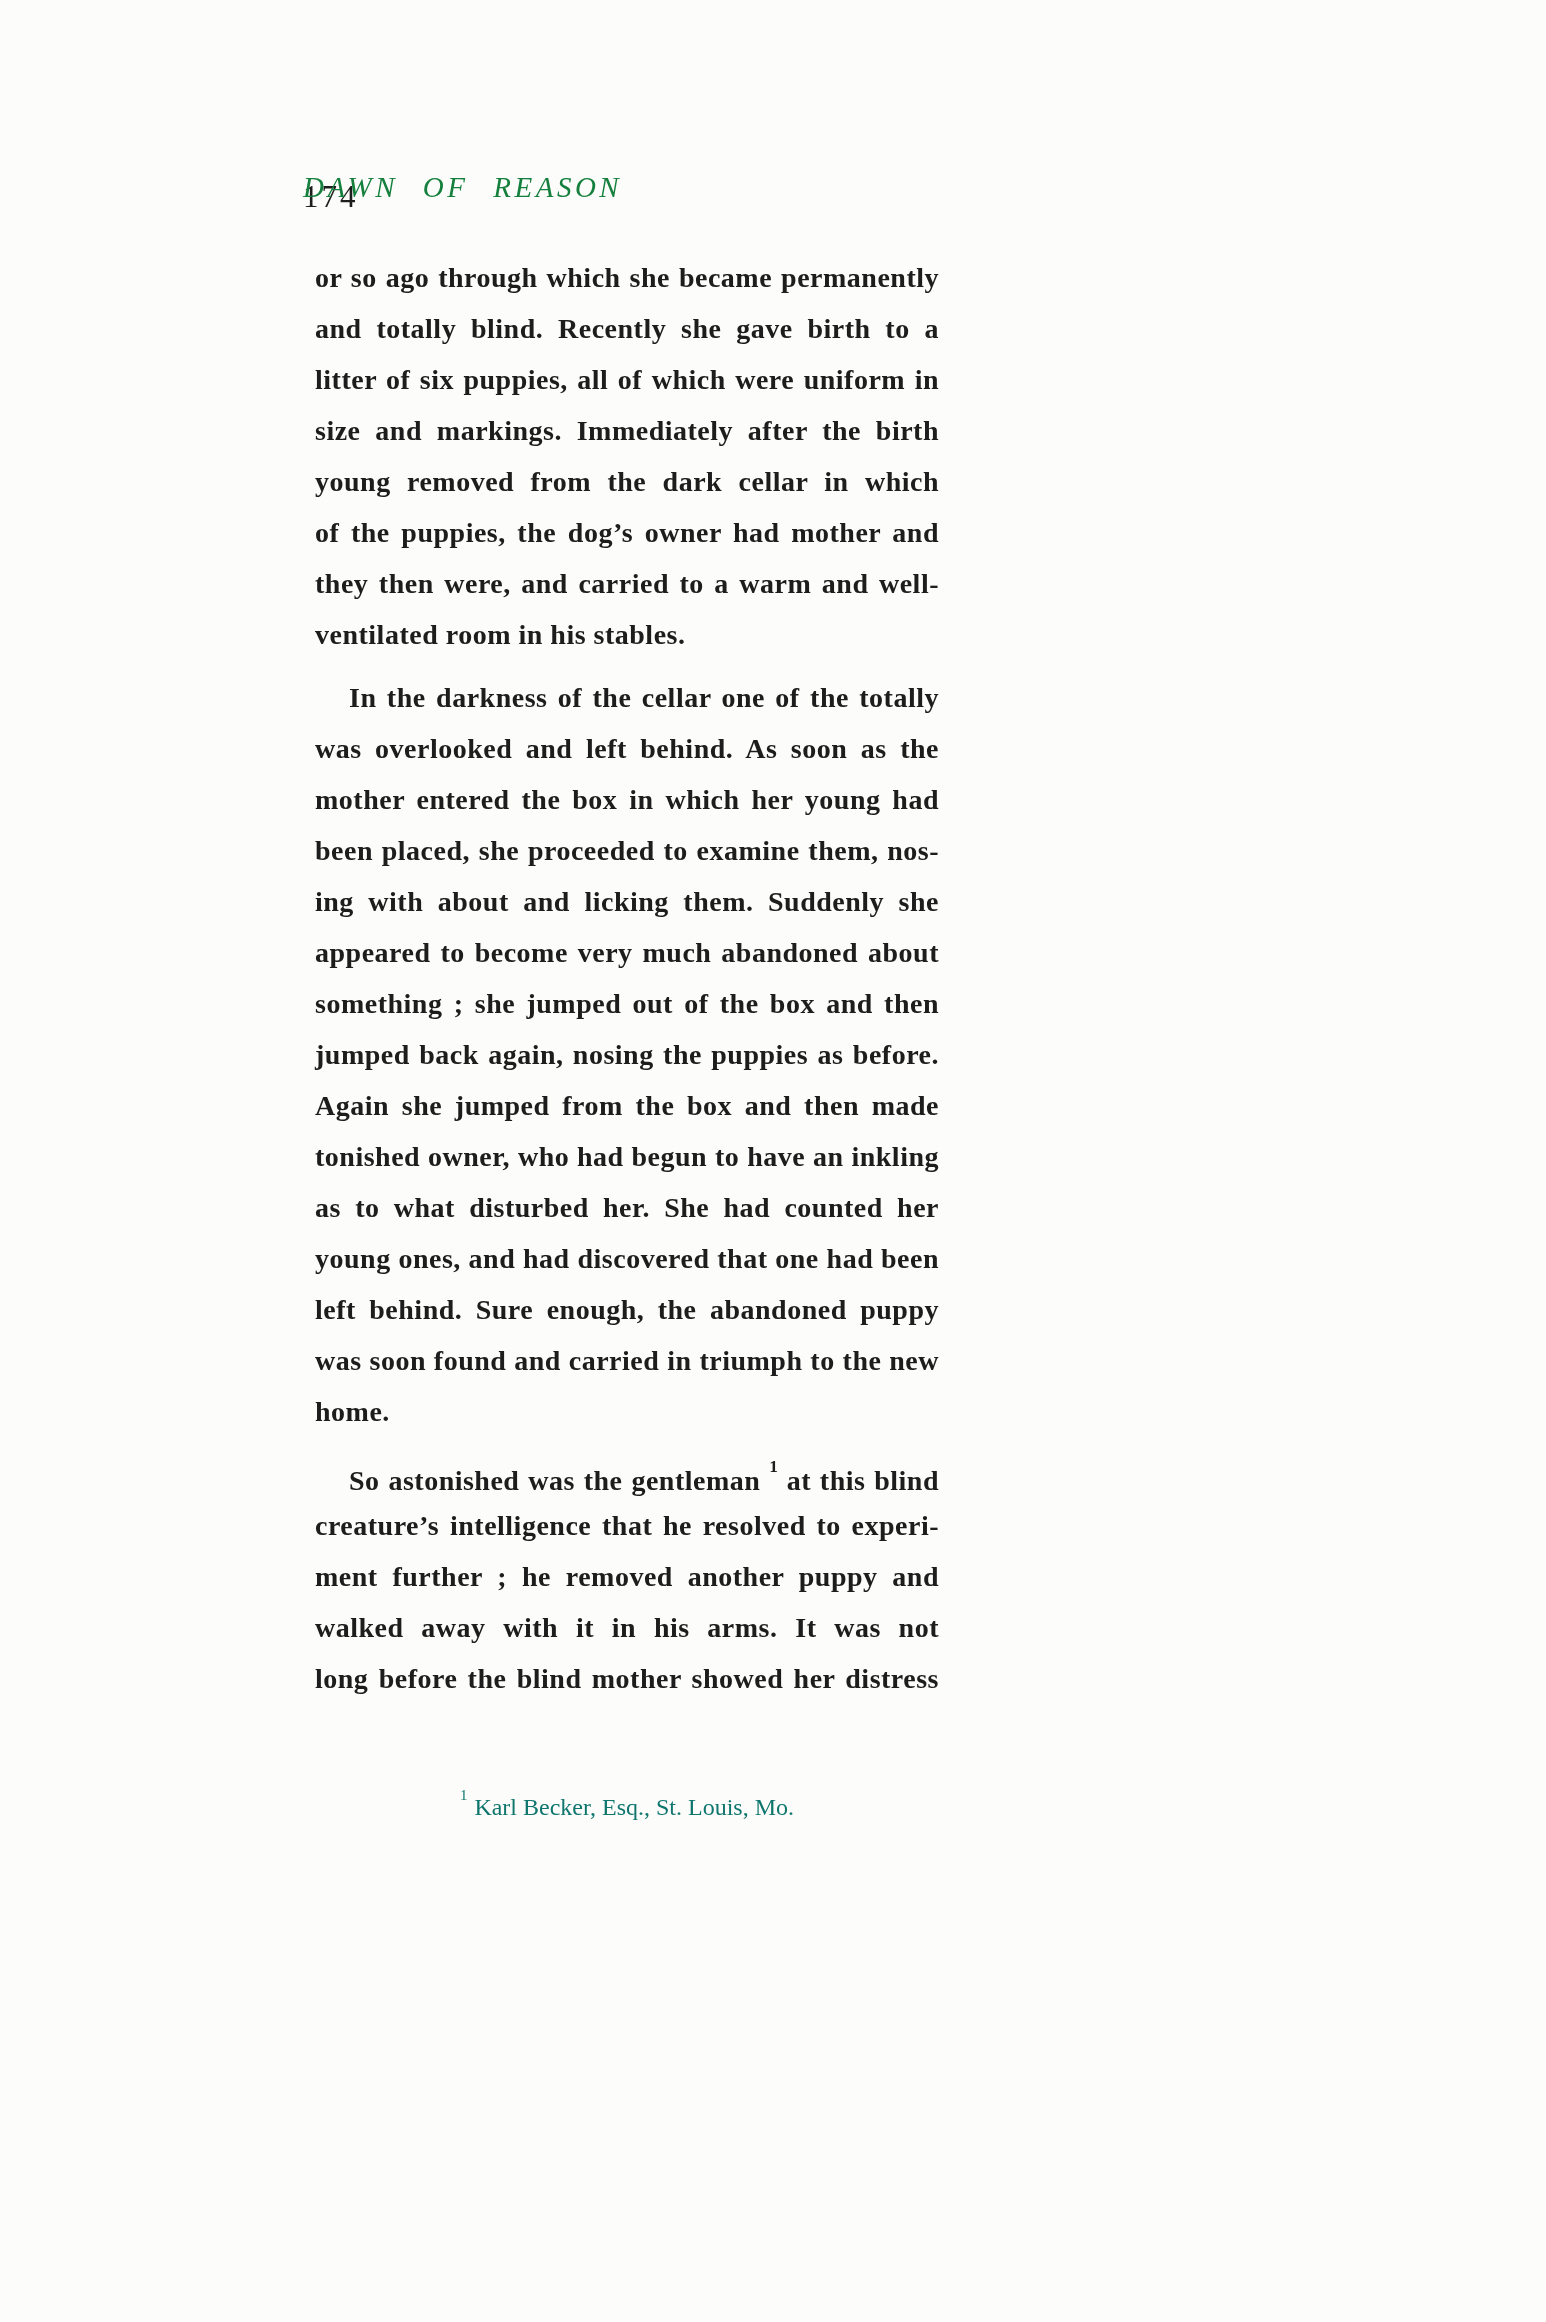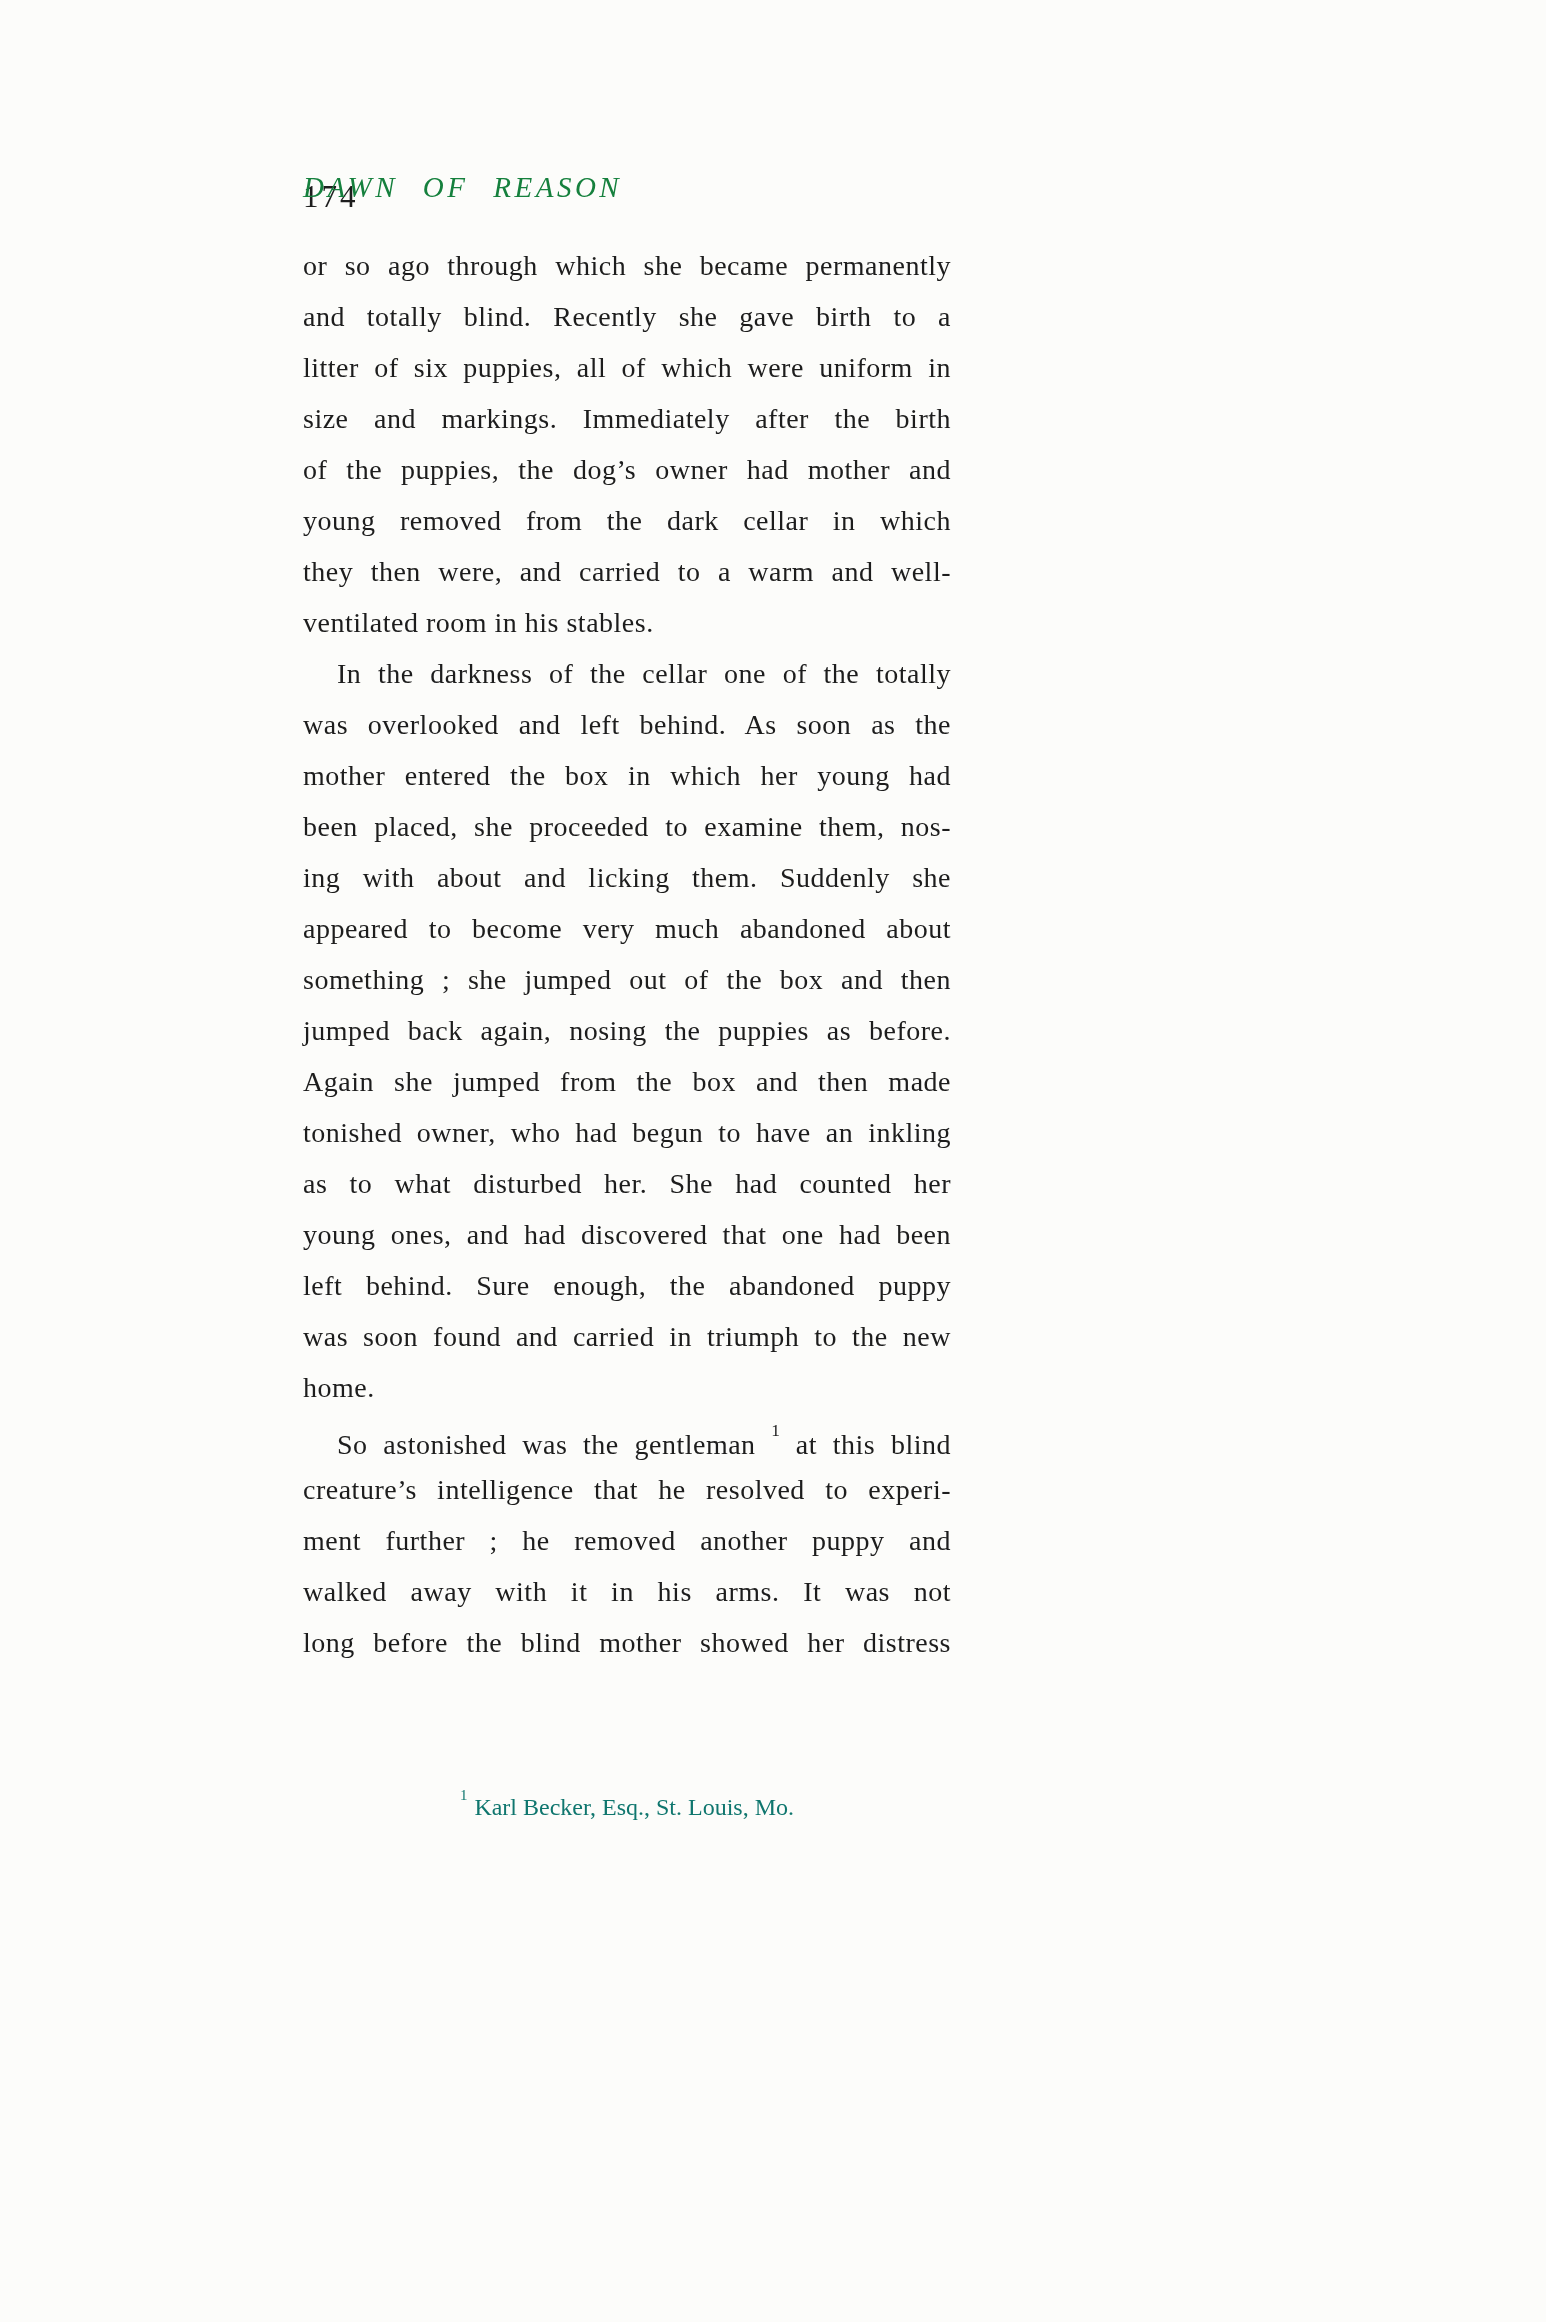--- a/index.html
+++ b/index.html
@@ -20,21 +20,21 @@
   .running-title {
     position: absolute; left: 0; right: 0; top: 1px;
     text-align: left;
     font-style: italic;
     font-size: 29px;
     letter-spacing: 3.5px;
     word-spacing: 14px;
     color: #15803d;
   }
   .bodytext { position: absolute; left: 303px; top: 240px; width: 648px; }
-  .para { margin: 0; }
+  .para { margin: 12px; font-weight: bold; }
   .ln {
     font-size: 28px;
     line-height: 51px;
     height: 51px;
     letter-spacing: 0.5px;
     white-space: nowrap;
     text-align: justify;
     text-align-last: justify;
     text-justify: inter-word;
   }
@@ -64,22 +64,22 @@
     <span class="running-title">DAWN OF REASON</span>
   </div>
 
   <div class="bodytext">
 
     <div class="para">
       <div class="ln">or so ago through which she became permanently</div>
       <div class="ln">and totally blind. Recently she gave birth to a</div>
       <div class="ln">litter of six puppies, all of which were uniform in</div>
       <div class="ln">size and markings. Immediately after the birth</div>
+      <div class="ln">young removed from the dark cellar in which</div>
       <div class="ln">of the puppies, the dog’s owner had mother and</div>
-      <div class="ln">young removed from the dark cellar in which</div>
       <div class="ln">they then were, and carried to a warm and well-</div>
       <div class="ln end">ventilated room in his stables.</div>
     </div>
 
     <div class="para">
       <div class="ln ind">In the darkness of the cellar one of the totally</div>
       <div class="ln">was overlooked and left behind. As soon as the</div>
       <div class="ln">mother entered the box in which her young had</div>
       <div class="ln">been placed, she proceeded to examine them, nos-</div>
       <div class="ln">ing with about and licking them. Suddenly she</div>

